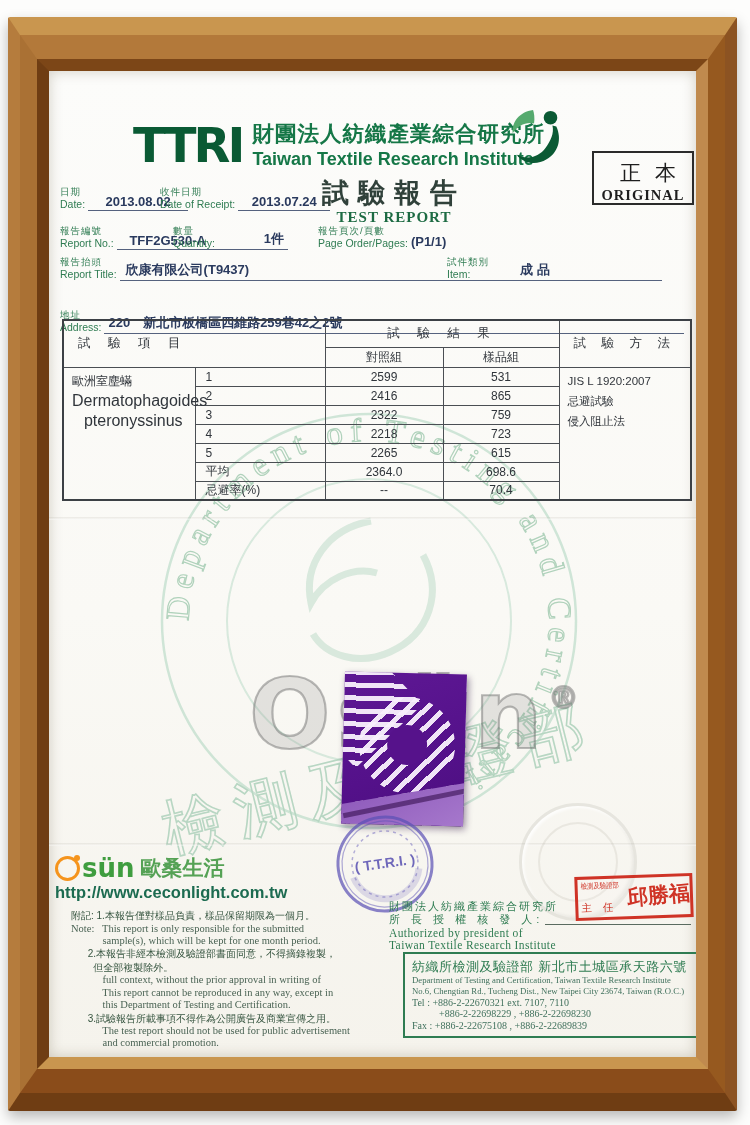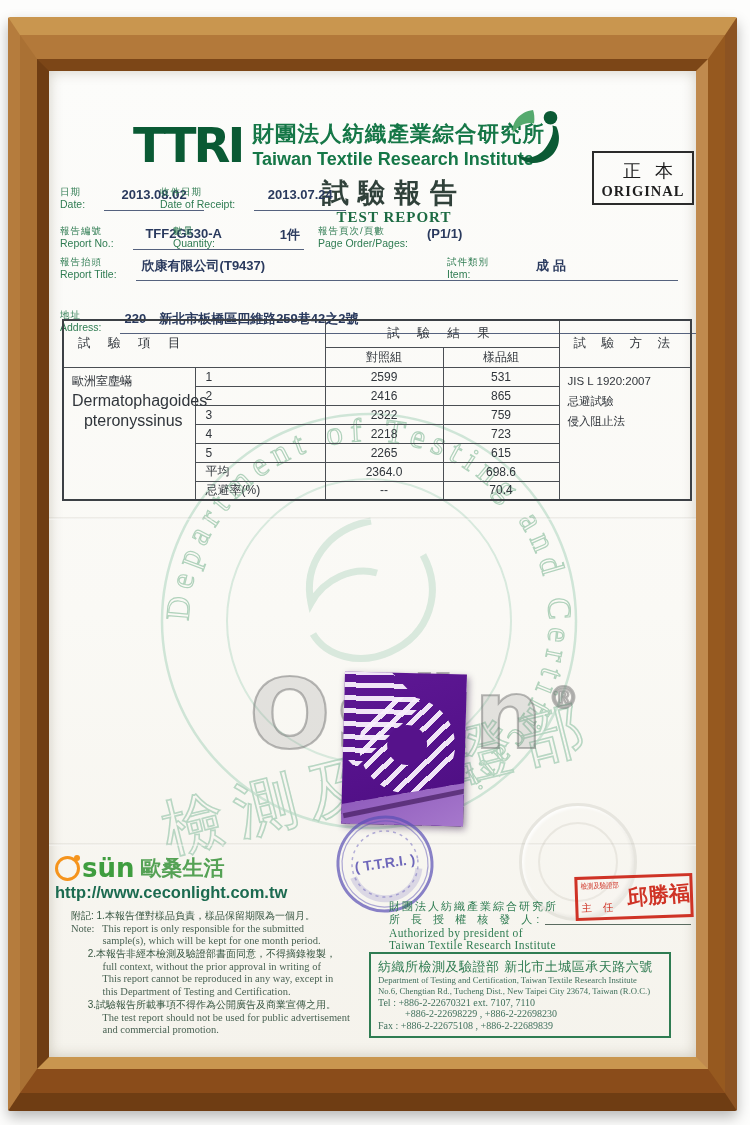--- a/index.html
+++ b/index.html
@@ -37,29 +37,29 @@
   
   .hdr{position:absolute;left:84px;top:46px;display:flex;align-items:flex-start;}
   .ttri-wordmark{font-size:48px;font-weight:800;color:#0a5a34;letter-spacing:-3px;
     font-family:"DejaVu Sans",sans-serif;line-height:56px;}
   .org{margin-left:10px;padding-top:4px;}
   .org-zh{font-size:21.5px;font-weight:700;color:#157747;letter-spacing:1px;line-height:26px;}
   .org-en{font-size:18px;font-weight:700;color:#157747;line-height:24px;}
   .swirl{position:absolute;left:455px;top:36px;width:62px;height:62px;}
   .orig-box{position:absolute;left:543px;top:80px;width:102px;height:54px;box-sizing:border-box;
     border:2px solid #2b2b2b;text-align:center;color:#1e1e1e;}
-  .orig-zh{font-size:18px;letter-spacing:14px;padding:6px 0 0 24px;}
+  .orig-zh{font-size:21px;letter-spacing:14px;padding:6px 0 0 24px;}
   .orig-en{font-size:14.5px;font-family:"Liberation Serif",serif;font-weight:bold;letter-spacing:1px;}
   .title-zh{position:absolute;left:250px;top:104px;width:190px;text-align:center;
     font-family:"DejaVu Serif",serif;font-weight:600;font-size:27px;letter-spacing:9px;color:#30413a;}
   .title-en{position:absolute;left:250px;top:138px;width:190px;text-align:center;
     font-family:"Liberation Serif",serif;font-weight:bold;font-size:15px;letter-spacing:1px;color:#1d6b43;}
 
   
-  .field{position:absolute;display:flex;gap:19px;}
+  .field{position:absolute;display:flex;align-items:flex-end;gap:3px;}
   .fl .zh{font-size:9.5px;line-height:10.5px;letter-spacing:1px;color:#2f7c52;white-space:nowrap;}
   .fl .en{font-size:10.5px;line-height:13px;color:#2f7c52;white-space:nowrap;}
   .fv{display:inline-block;border-bottom:1.5px solid #55627e;color:#2a3a5e;font-weight:bold;
     font-size:13px;text-align:center;padding-bottom:1px;white-space:nowrap;box-sizing:border-box;}
   .fv.noline{border-bottom:none;}
   .f-date{left:11px;top:116px;}      .f-date .fv{width:100px;}
   .f-receipt{left:111px;top:116px;}  .f-receipt .fv{width:92px;}
   .f-reportno{left:11px;top:155px;}  .f-reportno .fv{width:102px;}
   .f-qty{left:124px;top:155px;}      .f-qty .fv{width:70px;text-align:right;padding-right:4px;}
   .f-pages{left:269px;top:155px;}
@@ -140,21 +140,21 @@
   .fl-zh{font-size:10px;line-height:13.5px;color:#35543f;}
   .fl-en{font-size:10.5px;line-height:12.4px;color:#4a6354;font-family:"Liberation Serif",serif;}
 
   
   .fr-org{position:absolute;left:340px;top:828px;font-size:11px;color:#2f7c52;letter-spacing:2px;}
   .fr-auth{position:absolute;left:340px;top:841px;width:302px;display:flex;align-items:flex-end;
     font-size:11px;color:#2f7c52;letter-spacing:4px;}
   .fr-auth .uline{flex:1;border-bottom:1px solid #5a6b60;margin:0 0 2px 2px;height:10px;}
   .fr-en{position:absolute;left:340px;font-size:11.5px;color:#2f7c52;
     font-family:"Liberation Serif",serif;letter-spacing:0.4px;}
-  .addr-box{position:absolute;left:320px;top:881px;width:302px;box-sizing:border-box;
+  .addr-box{position:absolute;left:354px;top:881px;width:302px;box-sizing:border-box;
     border:2px solid #2f7c52;padding:4px 7px;color:#2f7c52;}
   .ab-zh{font-size:13px;font-family:"DejaVu Serif",serif;letter-spacing:0.5px;line-height:17px;
     color:#2e7b51;white-space:nowrap;}
   .ab-en{font-size:8.7px;line-height:10.8px;color:#3f705c;font-family:"Liberation Serif",serif;white-space:nowrap;}
   .ab-tel{font-size:10px;line-height:11.8px;color:#3f705c;font-family:"Liberation Serif",serif;white-space:nowrap;}
   .ab-tel.ind{padding-left:27px;}
 </style>
 </head>
 <body>
 
@@ -355,20 +355,21 @@
             <span class="o-icon"></span>
             <span class="brand-sun">sün</span>
             <span class="brand-zh">歐桑生活</span>
           </div>
           <div class="site-url">http://www.ceconlight.com.tw</div>
           <div class="fl-notes">
             <div class="fl-zh">附記: 1.本報告僅對樣品負責，樣品保留期限為一個月。</div>
             <div class="fl-en">Note:   This report is only responsible for the submitted</div>
             <div class="fl-en">            sample(s), which will be kept for one month period.</div>
             <div class="fl-zh">      2.本報告非經本檢測及驗證部書面同意，不得摘錄複製，</div>
+            <div class="fl-zh">        但全部複製除外。</div>
             <div class="fl-en">            full context, without the prior approval in writing of</div>
             <div class="fl-en">            This report cannot be reproduced in any way, except in</div>
             <div class="fl-en">            this Department of Testing and Certification.</div>
             <div class="fl-zh">      3.試驗報告所載事項不得作為公開廣告及商業宣傳之用。</div>
             <div class="fl-en">            The test report should not be used for public advertisement</div>
             <div class="fl-en">            and commercial promotion.</div>
           </div>
 
           <div class="fr-org">財團法人紡織產業綜合研究所</div>
           <div class="fr-auth">

